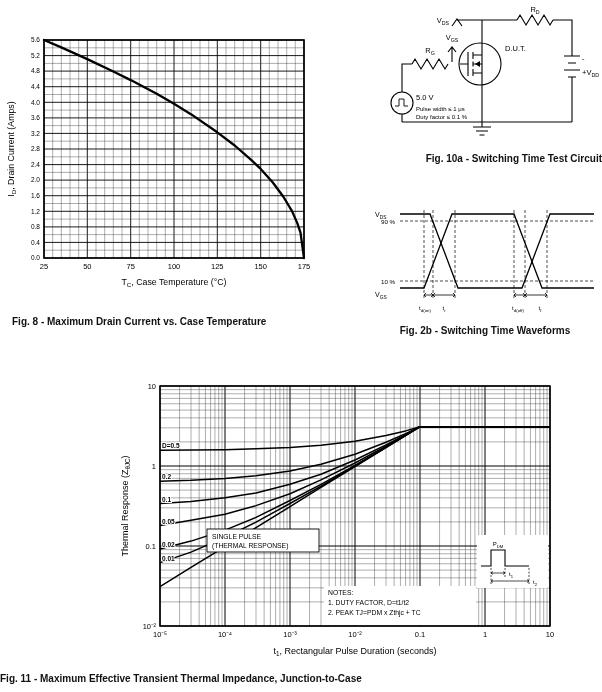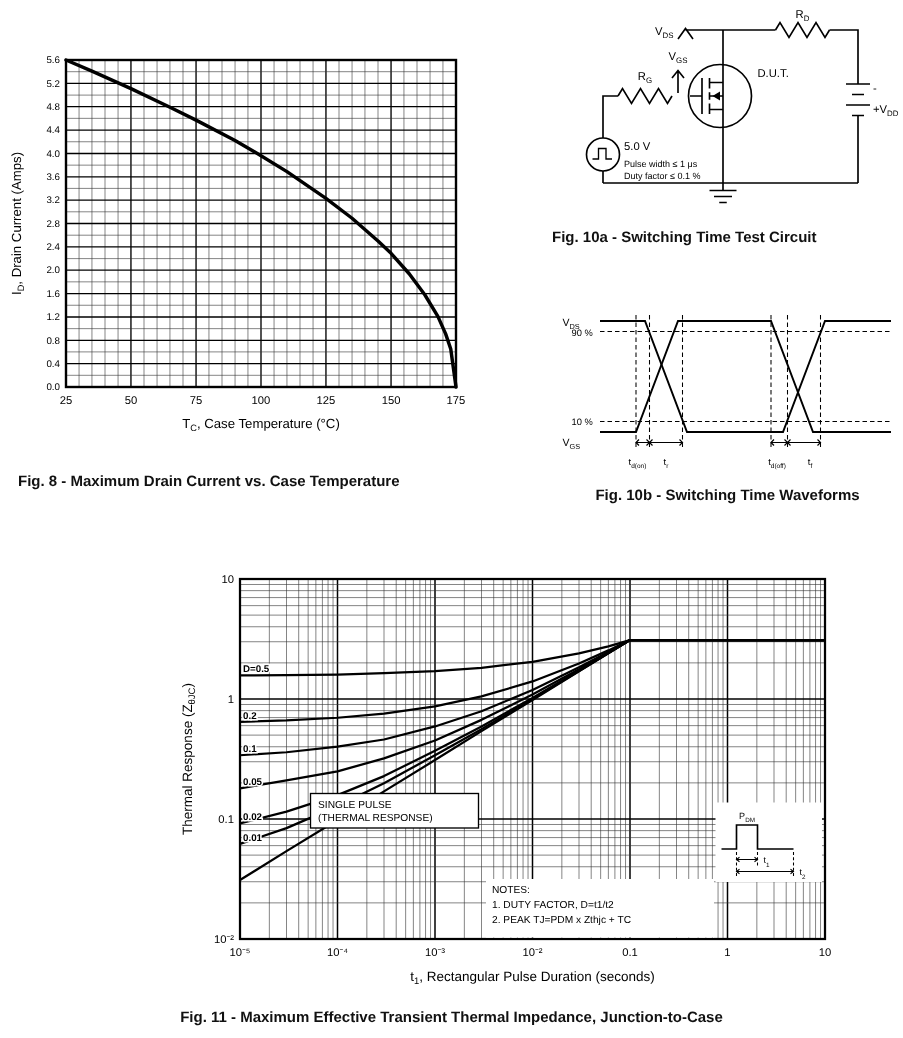--- a/index.html
+++ b/index.html
@@ -132,21 +132,21 @@
       <text x="58" y="49" text-anchor="middle">R<tspan font-size="70%" dy="2.2">G</tspan></text>
       <text x="80" y="36" text-anchor="middle">V<tspan font-size="70%" dy="2.2">GS</tspan></text>
       <text x="133" y="47">D.U.T.</text>
       <text x="210" y="57">-</text>
       <text x="210" y="71">+V<tspan font-size="70%" dy="2.2">DD</tspan></text>
       <text x="44" y="96">5.0 V</text>
       <text x="44" y="107" font-size="6">Pulse width ≤ 1 μs</text>
       <text x="44" y="115" font-size="6">Duty factor ≤ 0.1 %</text>
     </g>
   </svg>
-  <div class="caption" style="left:368px;top:153px;width:234px;text-align:left">Fig. 10a - Switching Time Test Circuit</div>
+  <div class="caption" style="left:368px;top:153px;width:234px;text-align:right">Fig. 10a - Switching Time Test Circuit</div>
 
   <svg class="abs" style="left:372px;top:196px" width="230" height="124" viewBox="0 0 230 124">
     <g fill="none" stroke="#000" stroke-width="1.3">
       <path d="M28,18 H58 L86,92 H150 L178,18 H222"></path>
       <path d="M28,92 H52 L80,18 H142 L170,92 H222"></path>
     </g>
     <g stroke="#000" stroke-width="0.7" stroke-dasharray="3,2" fill="none">
       <path d="M28,25 H222 M28,85 H222 M52,14 V104 M61,14 V104 M83,14 V104 M142,14 V104 M153,14 V104 M175,14 V104"></path>
     </g>
     <path stroke="#000" stroke-width="0.8" fill="none" d="M52,99 H83 M142,99 H175 M54,97 L52,99 L54,101 M59,97 L61,99 L59,101 M63,97 L61,99 L63,101 M81,97 L83,99 L81,101 M144,97 L142,99 L144,101 M151,97 L153,99 L151,101 M155,97 L153,99 L155,101 M173,97 L175,99 L173,101"></path>
@@ -154,21 +154,21 @@
       <text x="3" y="21">V<tspan font-size="70%" dy="2.2">DS</tspan></text>
       <text x="9" y="28" font-size="6.2">90 %</text>
       <text x="9" y="87.5" font-size="6.2">10 %</text>
       <text x="3" y="101">V<tspan font-size="70%" dy="2.2">GS</tspan></text>
       <text x="53" y="114" font-size="6.2" text-anchor="middle">t<tspan font-size="70%" dy="2.2">d(on)</tspan></text>
       <text x="72" y="114" font-size="6.2" text-anchor="middle">t<tspan font-size="70%" dy="2.2">r</tspan></text>
       <text x="146" y="114" font-size="6.2" text-anchor="middle">t<tspan font-size="70%" dy="2.2">d(off)</tspan></text>
       <text x="168" y="114" font-size="6.2" text-anchor="middle">t<tspan font-size="70%" dy="2.2">f</tspan></text>
     </g>
   </svg>
-  <div class="caption" style="left:368px;top:325px;width:234px;text-align:center">Fig. 10b - Switching Time Waveforms</div>
+  <div class="caption" style="left:368px;top:325px;width:234px;text-align:center">Fig. 2b - Switching Time Waveforms</div>
 
   <svg id="fig11-svg" class="abs" style="left:115px;top:372px" width="484" height="300">
       <g>
         <line x1="45.00" y1="14" x2="45.00" y2="254" stroke="#000" stroke-width="1"></line>
         <line x1="64.57" y1="14" x2="64.57" y2="254" stroke="#333" stroke-width="0.4"></line>
         <line x1="76.01" y1="14" x2="76.01" y2="254" stroke="#333" stroke-width="0.4"></line>
         <line x1="84.13" y1="14" x2="84.13" y2="254" stroke="#333" stroke-width="0.4"></line>
         <line x1="90.43" y1="14" x2="90.43" y2="254" stroke="#333" stroke-width="0.4"></line>
         <line x1="95.58" y1="14" x2="95.58" y2="254" stroke="#333" stroke-width="0.4"></line>
         <line x1="99.93" y1="14" x2="99.93" y2="254" stroke="#333" stroke-width="0.4"></line>
@@ -301,14 +301,14 @@
       </g>
       <g font-size="7.5" text-anchor="end">
         <text x="41" y="256.5">10⁻²</text>
         <text x="41" y="176.5">0.1</text>
         <text x="41" y="96.5">1</text>
         <text x="41" y="16.5">10</text>
       </g>
       <text x="240" y="282" font-size="9" text-anchor="middle">t<tspan font-size="70%" dy="2.2">1</tspan><tspan dy="-2.2">, Rectangular Pulse Duration (seconds)</tspan></text>
       <text transform="translate(13,134) rotate(-90)" font-size="9" text-anchor="middle">Thermal Response (Z<tspan font-size="70%" dy="2.2">θJC</tspan><tspan dy="-2.2">)</tspan></text>
     </svg>
-  <div class="caption" style="left:0;top:673px;width:602px;text-align:center">Fig. 11 - Maximum Effective Transient Thermal Impedance, Junction-to-Case</div>
+  <div class="caption" style="left:0;top:673px;width:602px;text-align:left">Fig. 11 - Maximum Effective Transient Thermal Impedance, Junction-to-Case</div>
 </div>
 
 </body></html>

